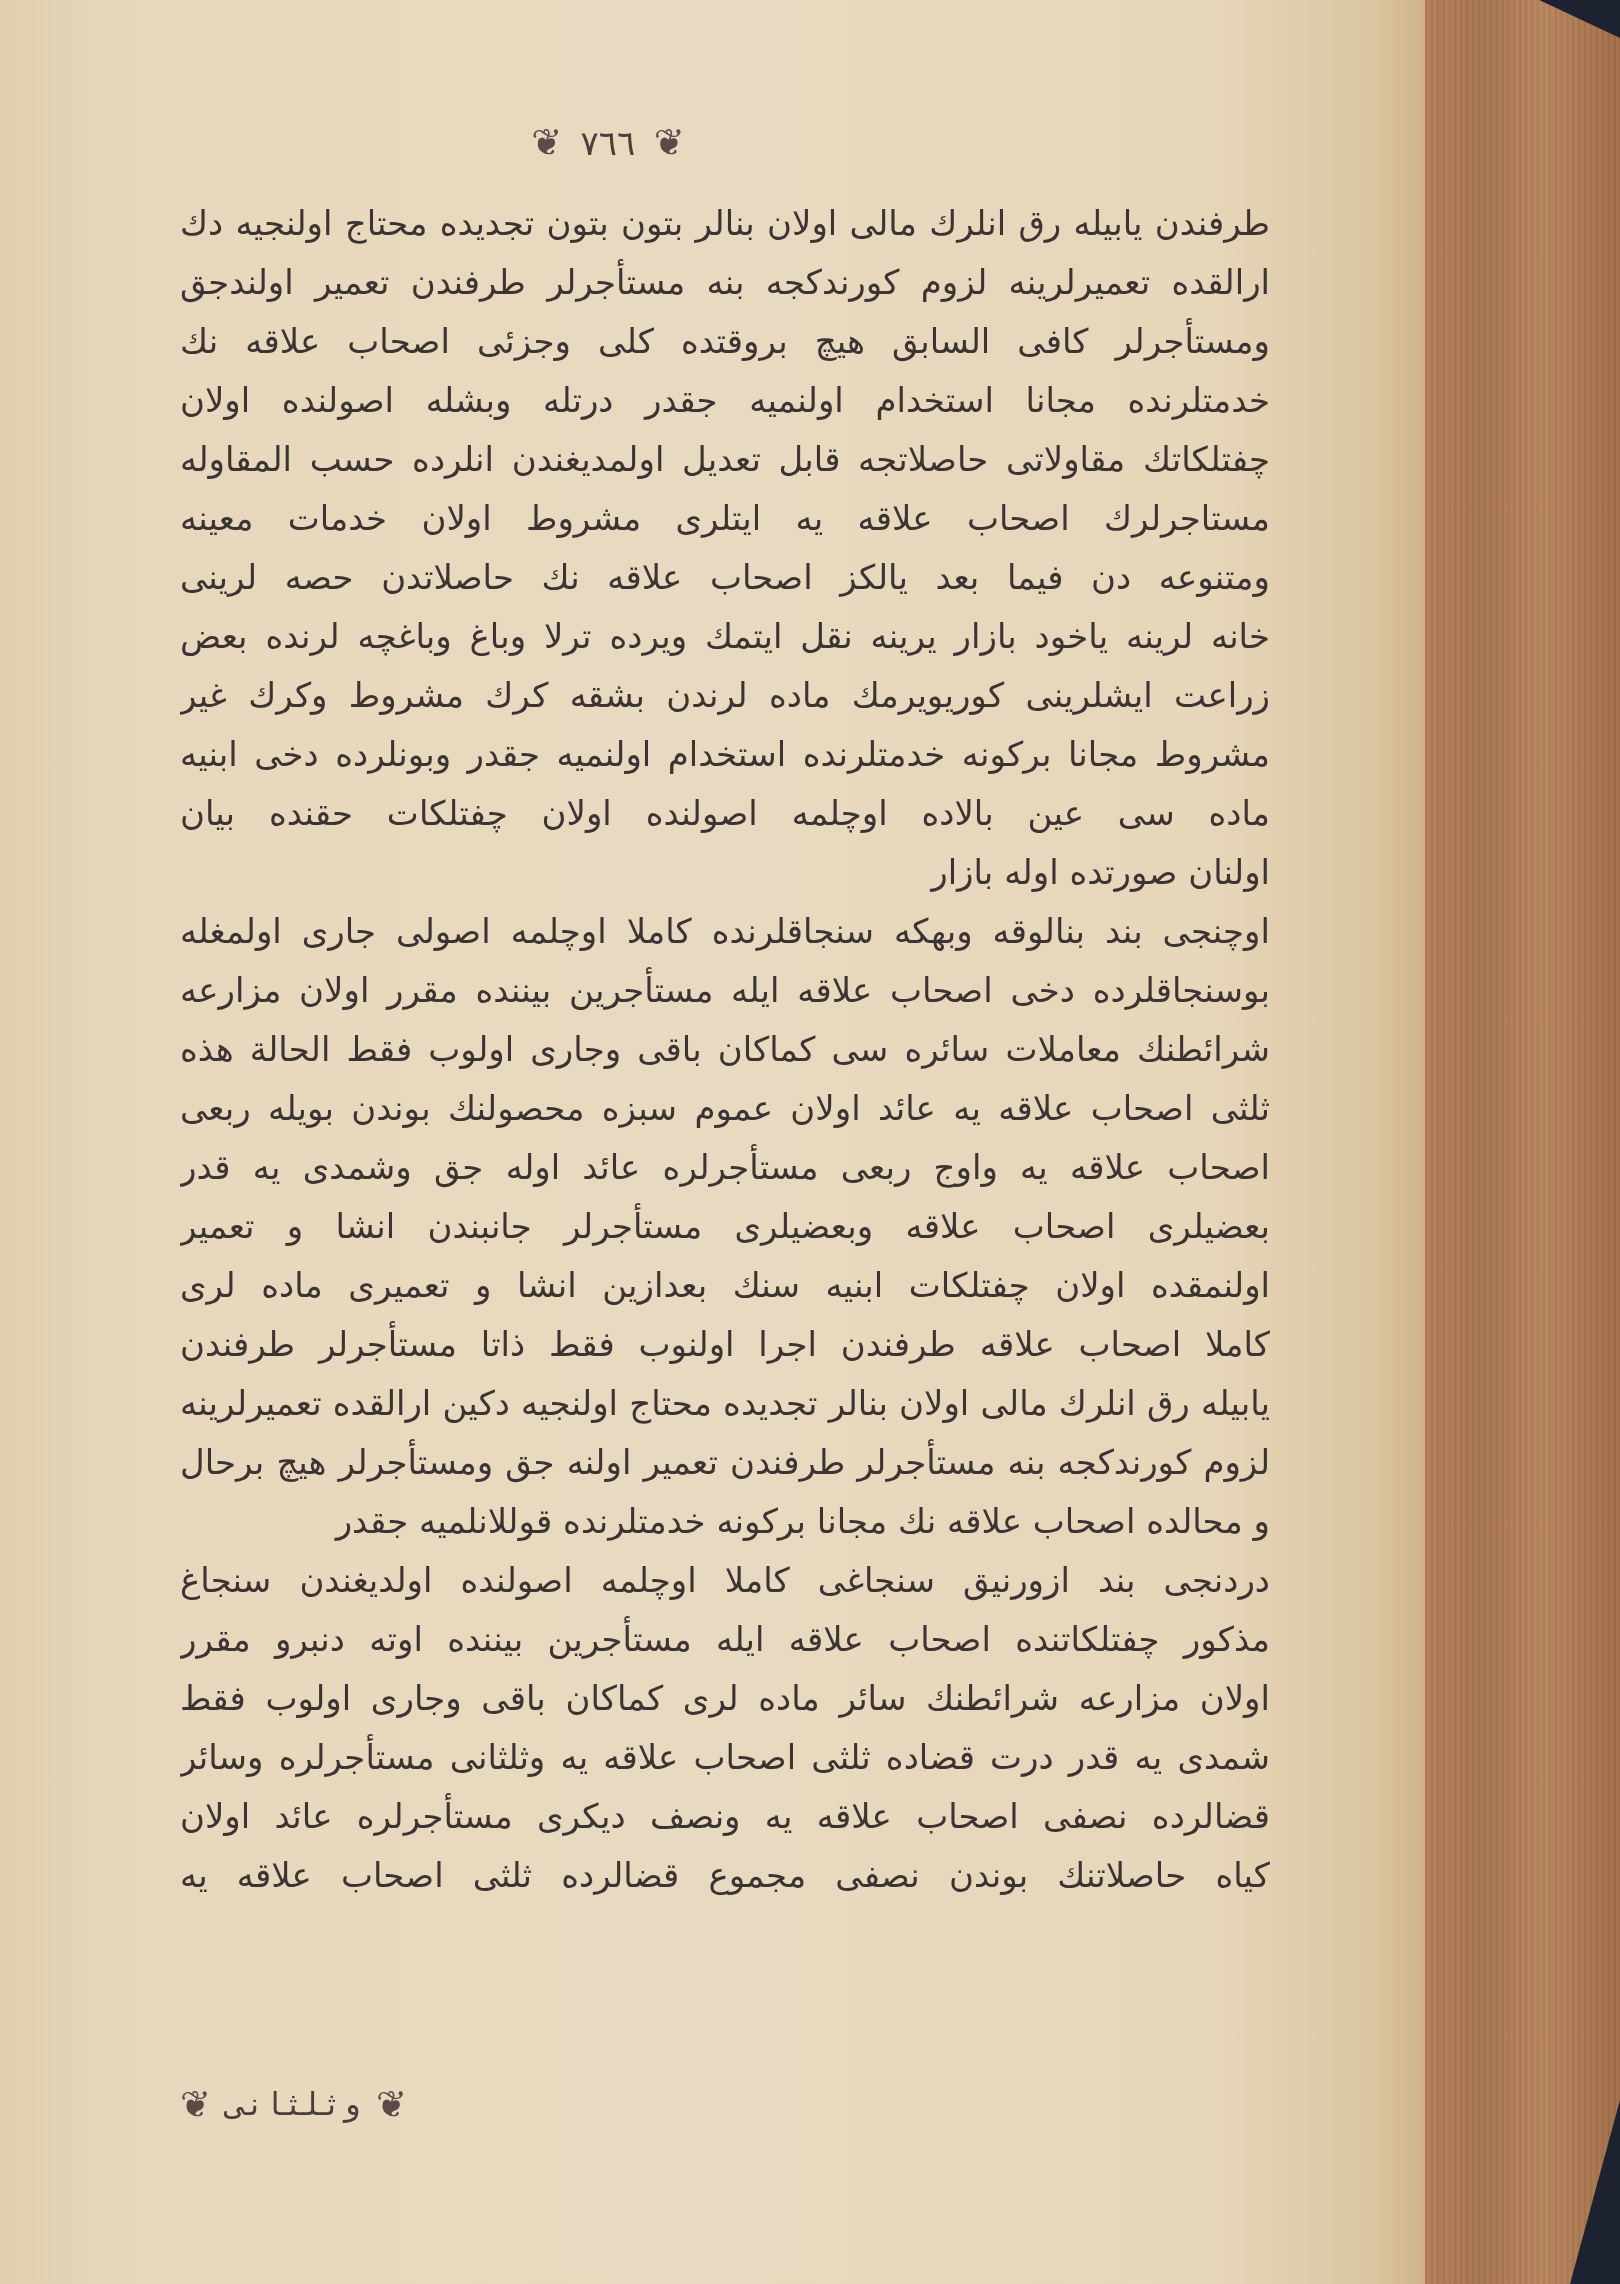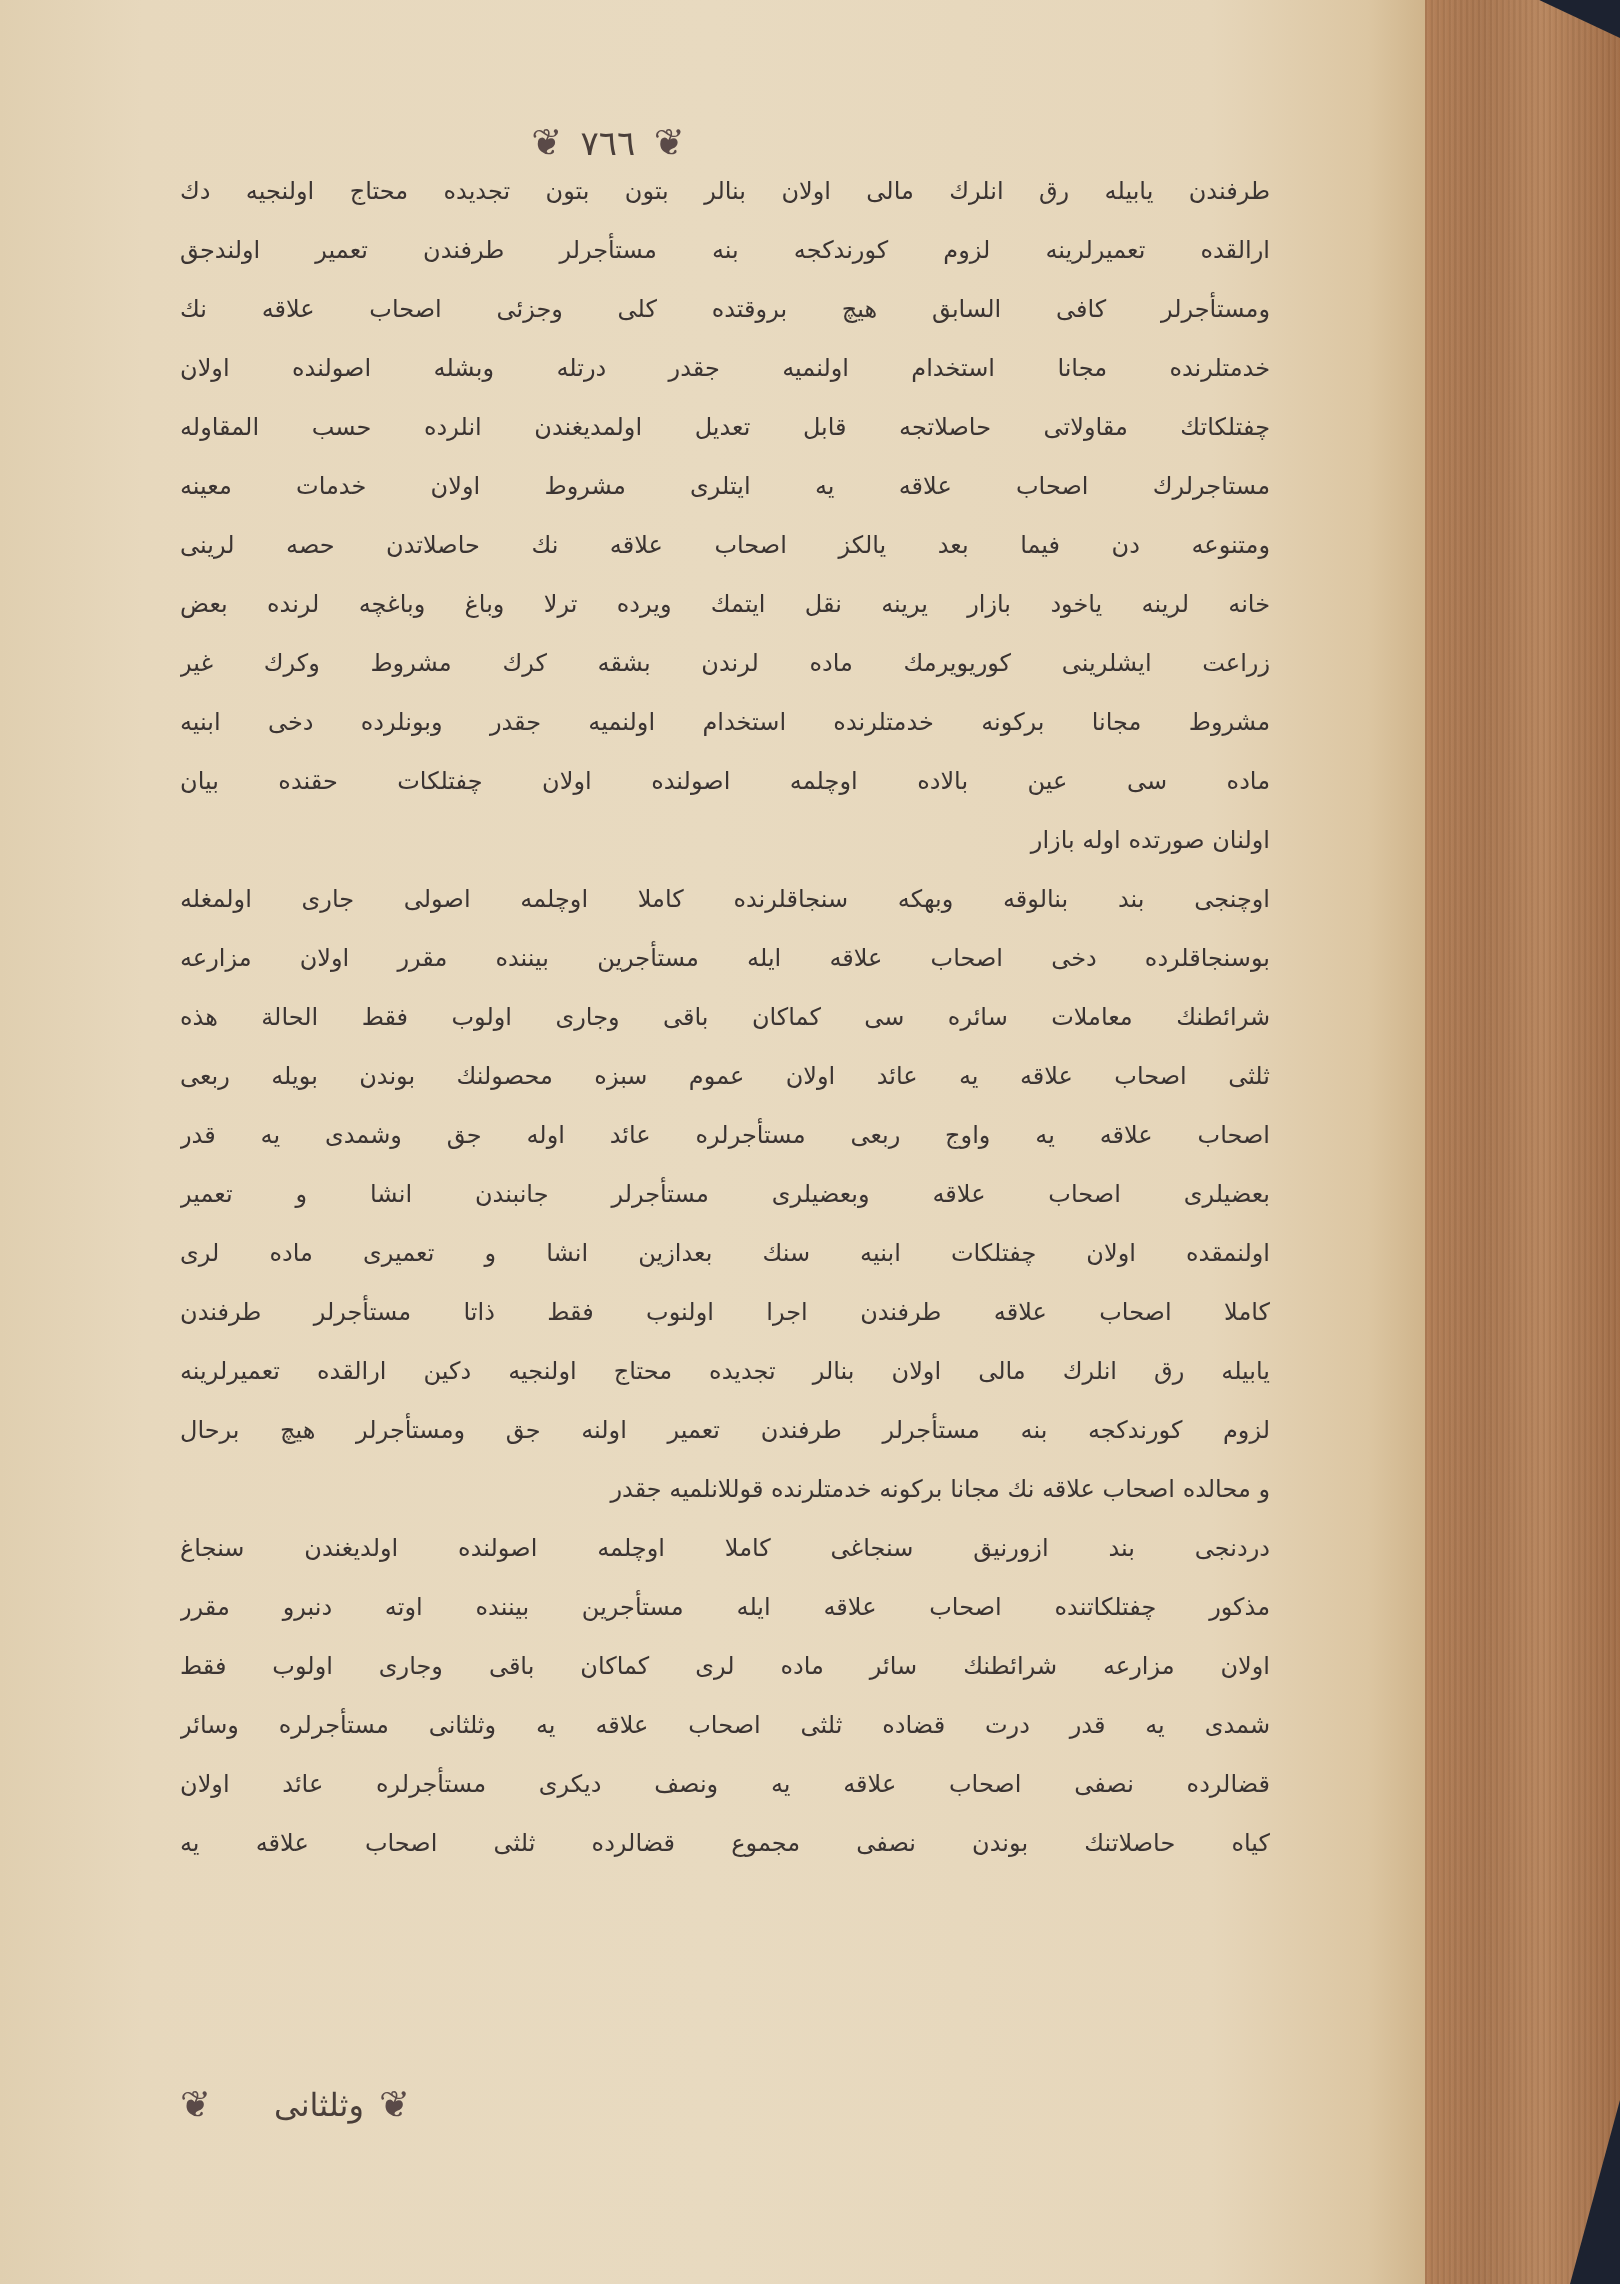--- a/index.html
+++ b/index.html
@@ -24,37 +24,37 @@
 
   .header {
     position: absolute; left: 503px; top: 113px; width: 210px; height: 59px;
     display: flex; align-items: center; justify-content: center; gap: 18.4px;
     color: #4a3f3a;
   }
   .ornament { font-size: 37px; color: #5a4a48; line-height: 1; }
   .page-number { font-size: 34px; font-family: "DejaVu Sans", sans-serif; font-weight: normal; direction: rtl; }
 
   .text-block {
-    position: absolute; left: 180px; top: 162px; width: 1090px;
+    position: absolute; left: 180px; top: 194px; width: 1090px;
     direction: rtl; text-align: justify; text-align-last: justify;
     color: #3b3432;
     font-family: "DejaVu Sans", sans-serif;
-    font-size: 24px;
+    font-size: 34px;
   }
   .line {
     height: 59px; line-height: 59px; white-space: nowrap; overflow: hidden;
     text-align: justify; text-align-last: justify;
   }
   .line.short { text-align-last: right; }
   .catchword-row {
     position: absolute; left: 180px; top: 2075px; height: 59px;
     display: flex; align-items: center; gap: 15px; direction: ltr;
     color: #4a3f3a;
   }
-  .catchword { font-family: Liberation Serif, serif; font-size: 32px; direction: rtl; margin-left: 48px; }
+  .catchword { font-family: Liberation Mono, monospace; font-size: 32px; direction: rtl; }
 </style>
 </head>
 <body>
 
 <div class="page">
   <div class="header">
     <span class="ornament">❦</span>
     <span class="page-number">٧٦٦</span>
     <span class="ornament">❦</span>
   </div>

